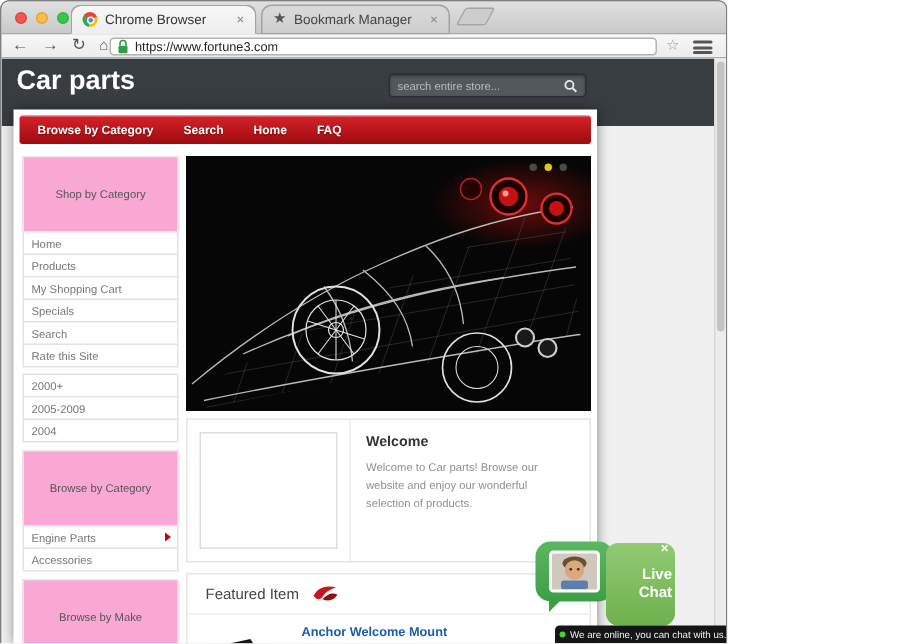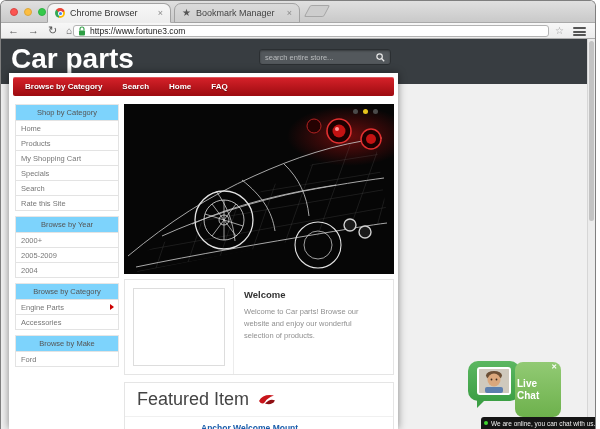--- a/index.html
+++ b/index.html
@@ -1,18 +1,18 @@
 <!DOCTYPE html>
 <html><head>
 <meta charset="utf-8">
 <style>
   *{box-sizing:border-box;margin:0;padding:0}
   html,body{background:#fff}
   body{font-family:"Liberation Sans",sans-serif}
-  .window{position:relative;width:596px;height:429px;border:1px solid #7f7f7f;border-bottom:none;
+  .window{position:relative;width:485px;height:429px;border:1px solid #7f7f7f;border-bottom:none;
     border-radius:6px 6px 0 0;overflow:hidden;background:#f0f0f0}
 
   
   .tabstrip{position:absolute;top:0;left:0;right:0;height:22px;background:linear-gradient(#e0e0e0,#c9c9c9);border-bottom:1px solid #a9a9a9}
   .traffic{position:absolute;top:7px;left:9px;display:flex;gap:6px}
   .light{width:8px;height:8px;border-radius:50%}
   .light.red{background:#fc5551;border:1px solid #d94744}
   .light.yellow{background:#fdbe40;border:1px solid #dba73c}
   .light.green{background:#35c94a;border:1px solid #2fb344}
   .tab{position:absolute;bottom:-1px;height:20px;border:1px solid #a2a2a2;border-radius:7px 7px 0 0;
@@ -39,70 +39,70 @@
   .star-btn{position:absolute;right:31px;top:2px;font-size:10px;color:#9a9a9a;line-height:1.2}
   .menu-btn{position:absolute;right:9px;top:4px;width:13px}
   .menu-btn span{display:block;height:2px;background:#555;margin-bottom:1.5px;border-radius:1px}
 
   
   .viewport{position:absolute;top:38px;left:0;right:0;bottom:0;background:#f0f0f0;overflow:hidden}
   .scrollbar{position:absolute;top:0;right:0;bottom:0;width:8px;background:#ececec;border-left:1px solid #d6d6d6}
   .scroll-thumb{position:absolute;top:2px;left:1px;right:1px;height:180px;background:#c3c3c3;border-radius:4px}
 
   .site-header{position:absolute;top:0;left:0;right:8px;height:45px;background:#383d41}
-  .site-title{position:absolute;left:10px;top:4px;font-size:28px;font-weight:bold;color:#fff}
+  .site-title{position:absolute;left:10px;top:4px;font-size:18px;font-weight:bold;color:#fff}
   .store-search{position:absolute;left:258px;top:10px;width:132px;height:16px;background:#53585c;border:1px solid #2b2f32;border-radius:3px;
     display:flex;align-items:center;padding:0 5px;gap:4px;box-shadow:inset 0 1px 2px rgba(0,0,0,.35)}
   .store-search input{flex:1;min-width:0;background:transparent;border:none;outline:none;font-size:7.5px;color:#ddd;font-family:"Liberation Sans",sans-serif}
   .store-search input::placeholder{color:#b9bcbe}
 
   
   .page{position:absolute;left:8px;top:34px;width:389px;bottom:0;background:#fff;box-shadow:0 0 8px rgba(0,0,0,.45)}
   .main-nav{margin:4px;height:19px;border-radius:2px;background:linear-gradient(#d7222a,#9d0b10);
     display:flex;align-items:center;gap:20px;padding:0 12px;box-shadow:inset 0 1px 0 rgba(255,255,255,.25)}
   .nav-item{font-size:8px;font-weight:bold;color:#fff;cursor:pointer;text-shadow:0 1px 1px rgba(0,0,0,.4);white-space:nowrap}
 
   .content{display:flex;padding:4px 4px 0 6px}
   .sidebar{width:104px;flex:none}
   .main{flex:1;margin-left:5px;min-width:0}
 
   .sb-section{margin-bottom:5px}
-  .sb-header{border:1px solid #e6e6e6;border-bottom:1px dotted #c9c9c9;background:#7dd3fc;text-align:center;
-    font-size:7.5px;color:#555;padding:3px 0}
+  .sb-header{border:1px solid #e6e6e6;border-bottom:1px dotted #c9c9c9;background:#f9a8d4;text-align:center;
+    font-size:7.5px;color:#555;padding:20px 0}
   .sb-list{list-style:none}
   .sb-item{border:1px solid #e3e3e3;margin-top:-1px;background:#fff;font-size:7.5px;color:#777;padding:2.5px 5px;position:relative;cursor:pointer}
   .sb-marker{position:absolute;right:4px;top:4px;width:0;height:0;border-left:4px solid #c00;border-top:3px solid transparent;border-bottom:3px solid transparent}
 
   .hero{position:relative;height:170px;background:#000;overflow:hidden}
   .hero svg{display:block;width:100%;height:100%}
   .dots{position:absolute;top:5px;right:16px;display:flex;gap:5px}
   .dot{width:5px;height:5px;border-radius:50%;background:#4a4a4a;cursor:pointer}
   .dot.active{background:#e7c31c}
 
   .welcome{border:1px solid #e5e5e5;margin-top:5px;display:flex;min-height:94px}
   .w-thumb{width:92px;height:78px;border:1px solid #ddd;margin:8px;flex:none;background:#fff}
   .w-text{flex:1;border-left:1px solid #ececec;padding:9px 10px}
   .w-title{font-size:9.5px;font-weight:bold;color:#333;margin-bottom:6px}
   .w-body{font-size:7.5px;color:#909090;line-height:1.6;max-width:195px}
 
   .featured{border:1px solid #e5e5e5;margin-top:7px;padding-bottom:16px}
-  .f-head{display:flex;align-items:center;gap:8px;padding:6px 12px;border-bottom:1px solid #f0f0f0;font-size:18px;color:#444}
+  .f-head{display:flex;align-items:center;gap:8px;padding:6px 12px;border-bottom:1px solid #f0f0f0;font-size:10px;color:#444}
   .f-row{display:flex;padding:6px 12px 0 12px;gap:18px}
   .f-thumb{width:46px;height:40px;flex:none}
   .f-info{flex:1}
   .f-name{font-size:8.5px;font-weight:bold;color:#1a5dab;cursor:pointer}
 
   
   .chat{position:absolute;right:34px;bottom:12px;z-index:5;display:flex;align-items:flex-start}
   .chat-photo-bubble{width:52px;height:40px;background:linear-gradient(#5cb761,#3c9f45);border-radius:10px;position:relative;
     display:flex;align-items:center;justify-content:center;flex:none;cursor:pointer}
   .chat-photo-bubble:after{content:"";position:absolute;left:9px;bottom:-7px;border:5px solid transparent;border-top-color:#3c9f45;border-left-color:#3c9f45}
   .chat-avatar{width:34px;height:28px;border:2px solid #fff;border-radius:3px;background:#d6cfc4;overflow:hidden}
   .chat-label-bubble{margin-left:-5px;margin-top:1px;width:46px;padding:16px 2px;background:linear-gradient(#92ca74,#6db14c);
-    border-radius:8px;color:#fff;font-weight:bold;font-size:10px;text-align:left;line-height:1.15;position:relative;cursor:pointer}
+    border-radius:8px;color:#fff;font-weight:bold;font-size:10px;text-align:right;line-height:1.15;position:relative;cursor:pointer}
   .chat-close{position:absolute;top:1px;right:4px;font-size:7px;color:#fff;opacity:.95;cursor:pointer}
   .chat-status{position:absolute;right:0;bottom:0;width:114px;height:12px;background:#151515;display:flex;align-items:center;gap:3px;
     padding:0 3px;border-radius:3px 0 0 0;z-index:6}
   .status-dot{width:4px;height:4px;border-radius:50%;background:#3fd62f;flex:none}
   .status-text{font-size:6.5px;color:#f0f0f0;white-space:nowrap}
 </style>
 </head>
 <body>
 
 <div class="window">
@@ -186,21 +186,20 @@
                 <ul class="sb-list">
                   <li class="sb-item">Home</li>
                   <li class="sb-item">Products</li>
                   <li class="sb-item">My Shopping Cart</li>
                   <li class="sb-item">Specials</li>
                   <li class="sb-item">Search</li>
                   <li class="sb-item">Rate this Site</li>
                 </ul>
               </div>
               <div class="sb-section">
-                <div class="sb-header">Browse by Year</div>
                 <ul class="sb-list">
                   <li class="sb-item">2000+</li>
                   <li class="sb-item">2005-2009</li>
                   <li class="sb-item">2004</li>
                 </ul>
               </div>
               <div class="sb-section">
                 <div class="sb-header">Browse by Category</div>
                 <ul class="sb-list">
                   <li class="sb-item">Engine Parts<span class="sb-marker"></span></li>

